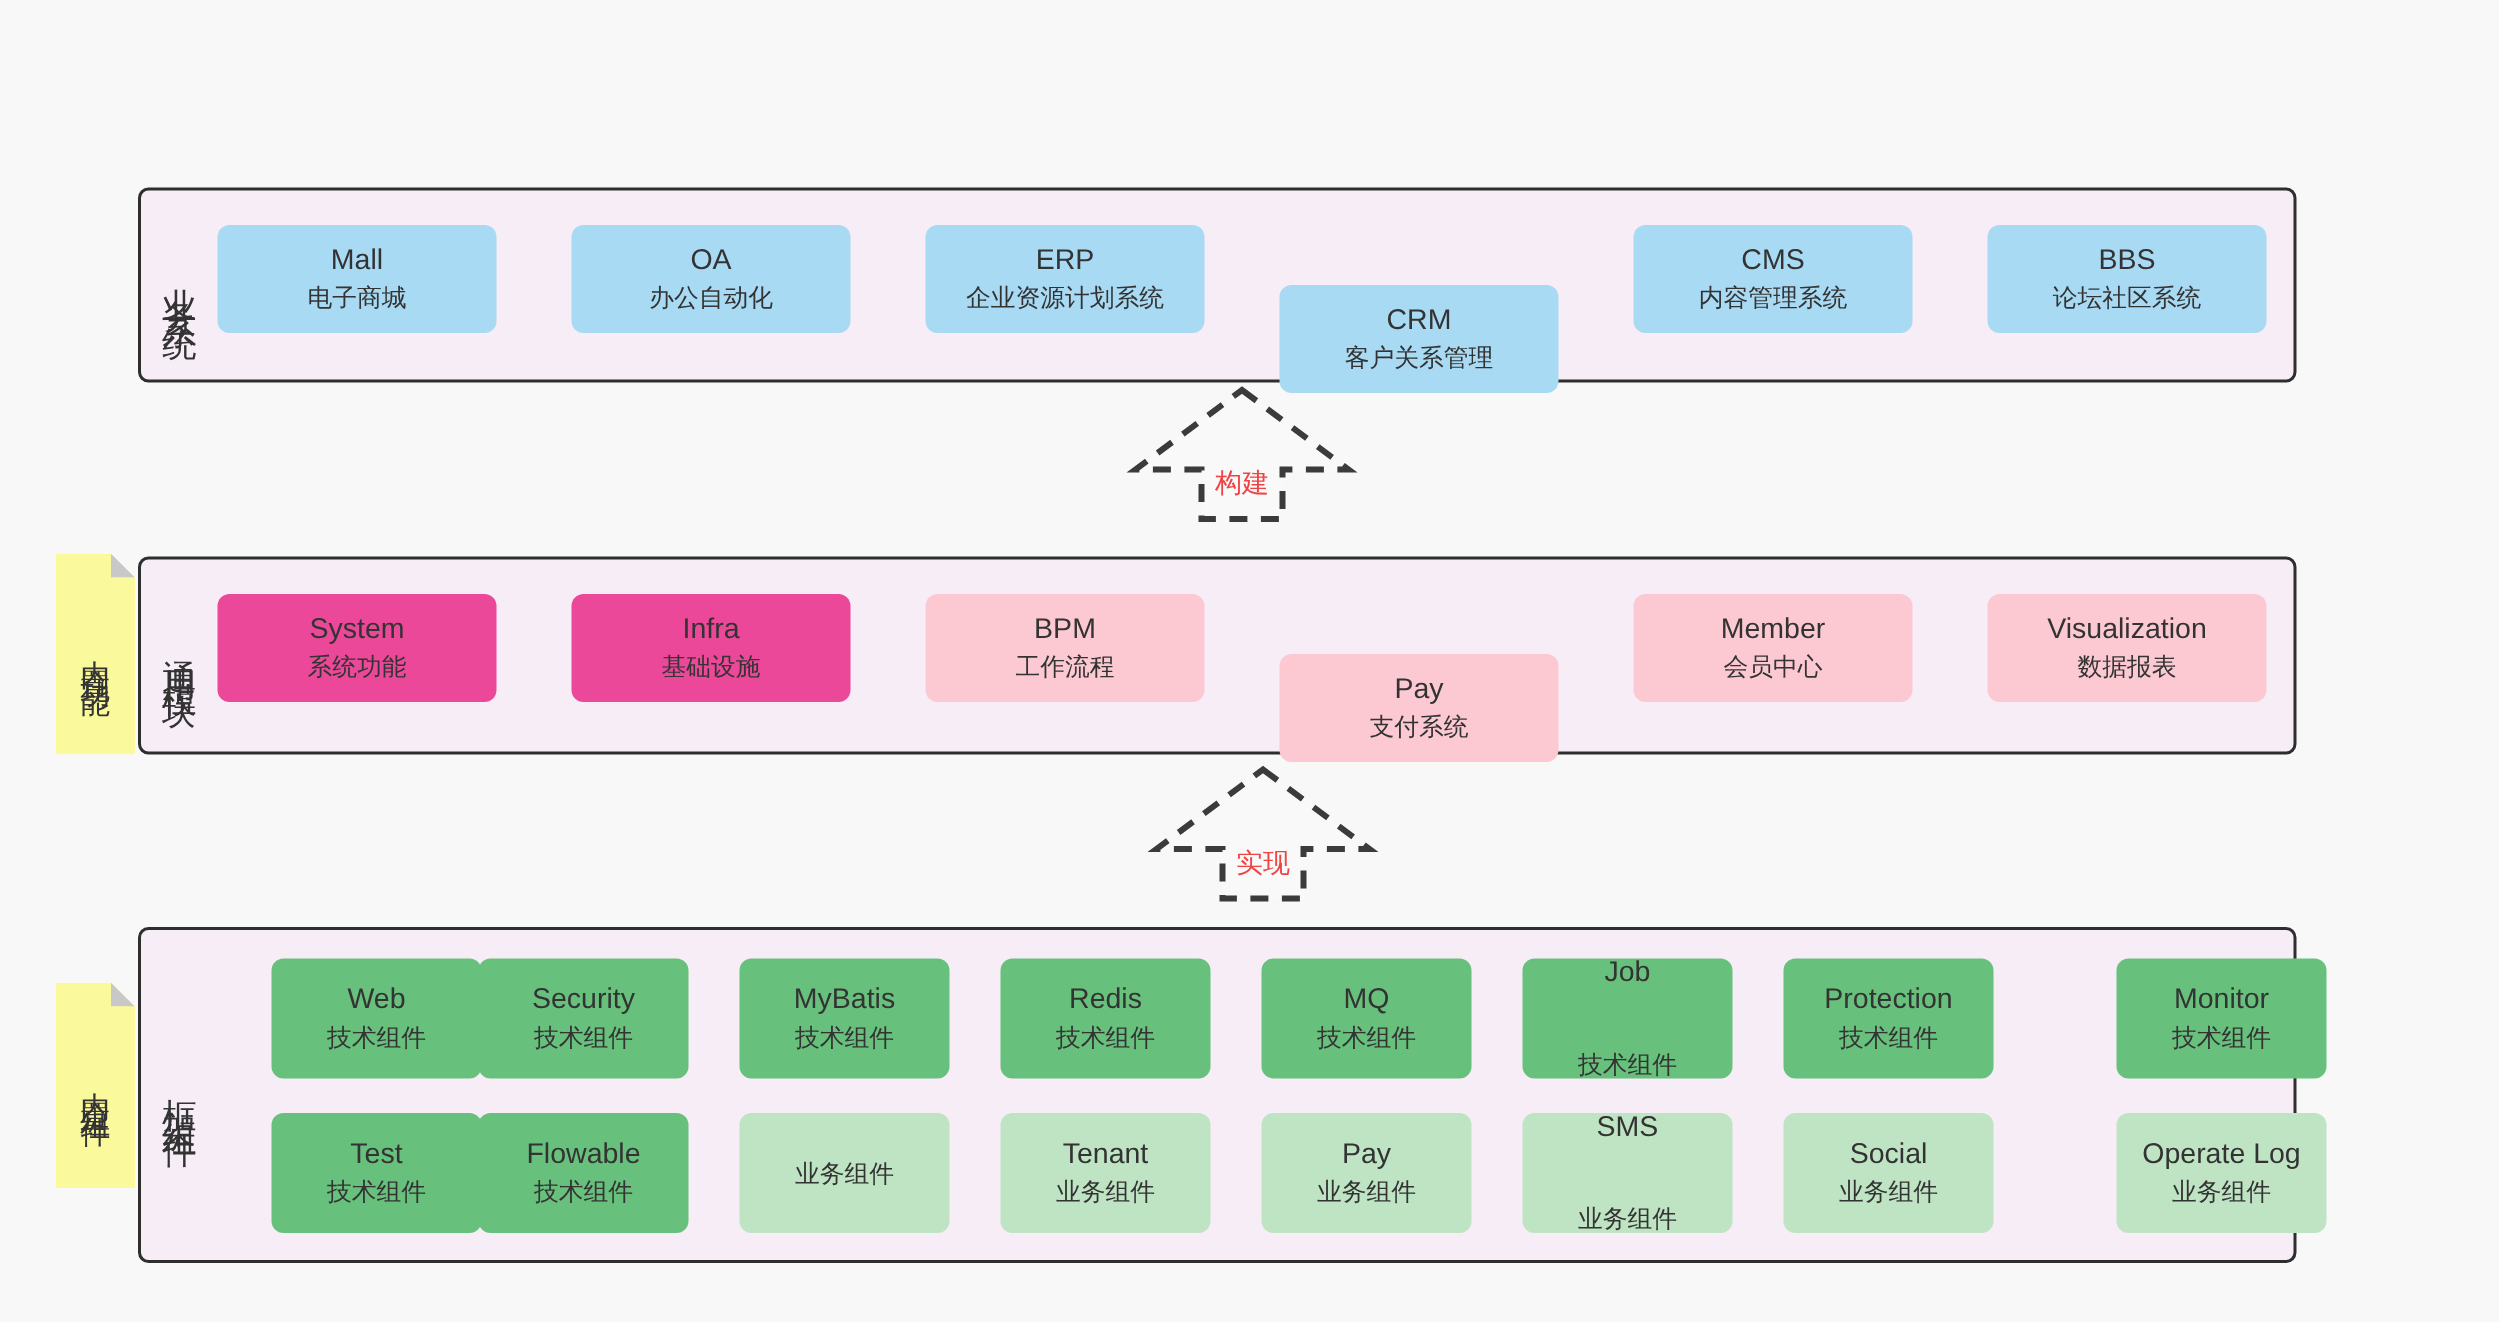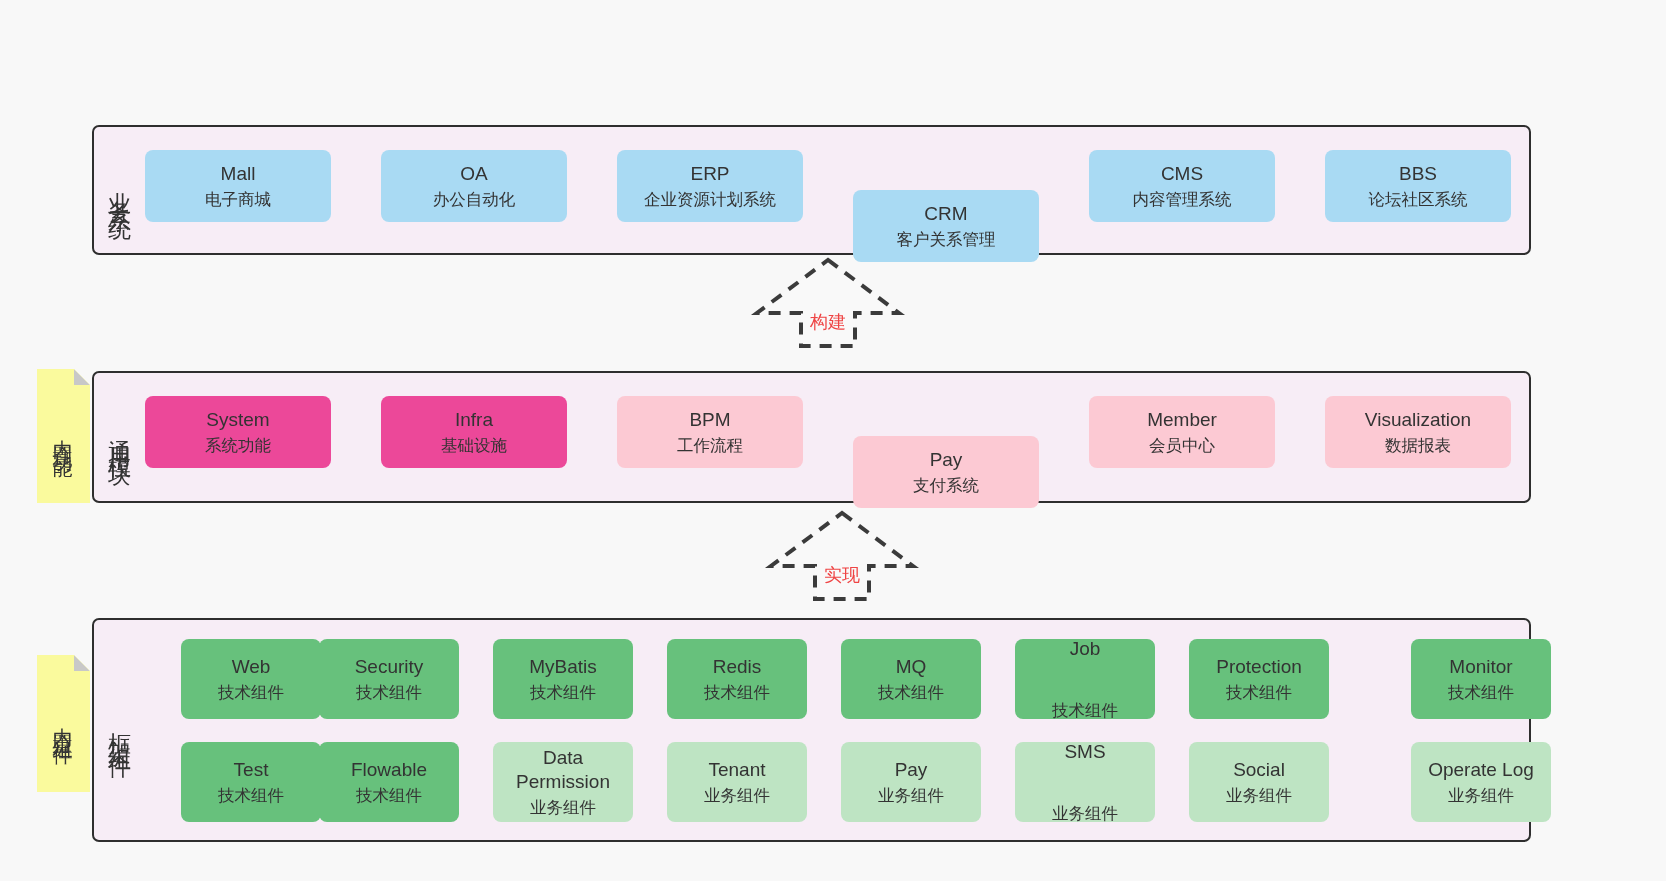--- a/index.html
+++ b/index.html
@@ -191,21 +191,20 @@
 
     <div class="box green r2 d1">
       <span class="en">Test</span>
       <span class="zh">技术组件</span>
     </div>
     <div class="box green r2 d2">
       <span class="en">Flowable</span>
       <span class="zh">技术组件</span>
     </div>
     <div class="box green-light r2 d3">
-      <span class="en">Data Permission</span>
       <span class="zh">业务组件</span>
     </div>
     <div class="box green-light r2 d4">
       <span class="en">Tenant</span>
       <span class="zh">业务组件</span>
     </div>
     <div class="box green-light r2 d5">
       <span class="en">Pay</span>
       <span class="zh">业务组件</span>
     </div>

